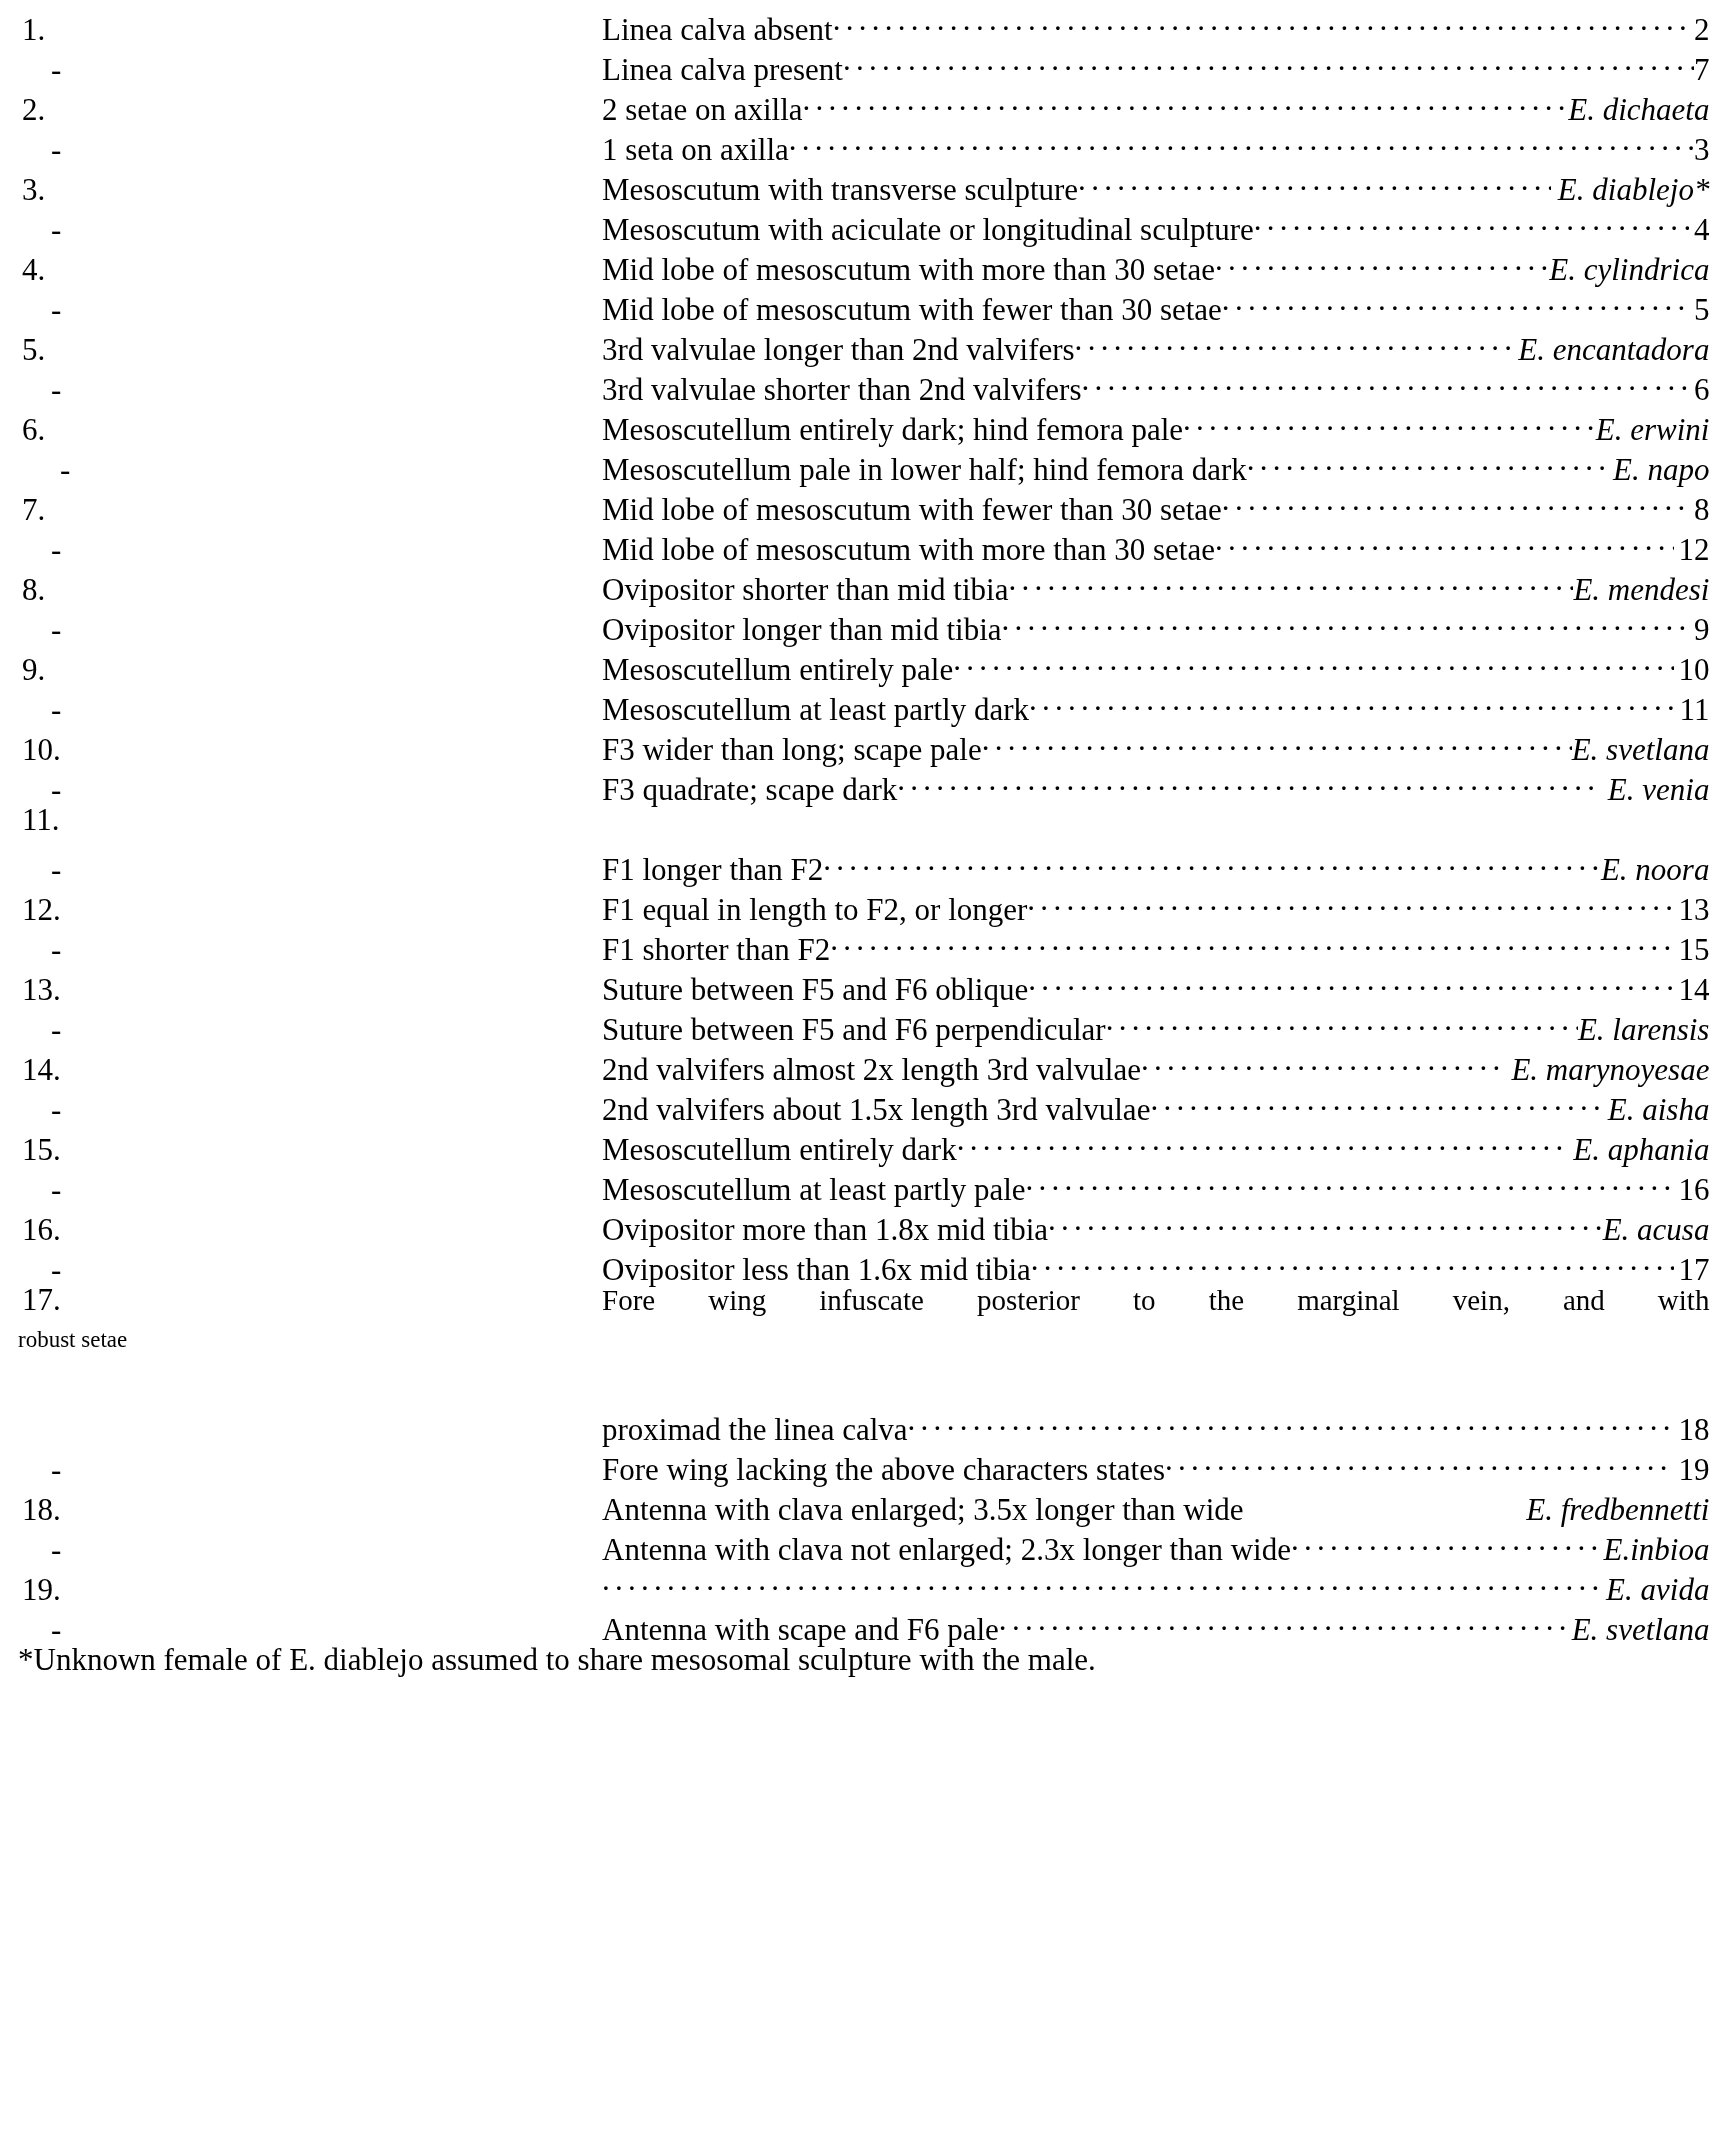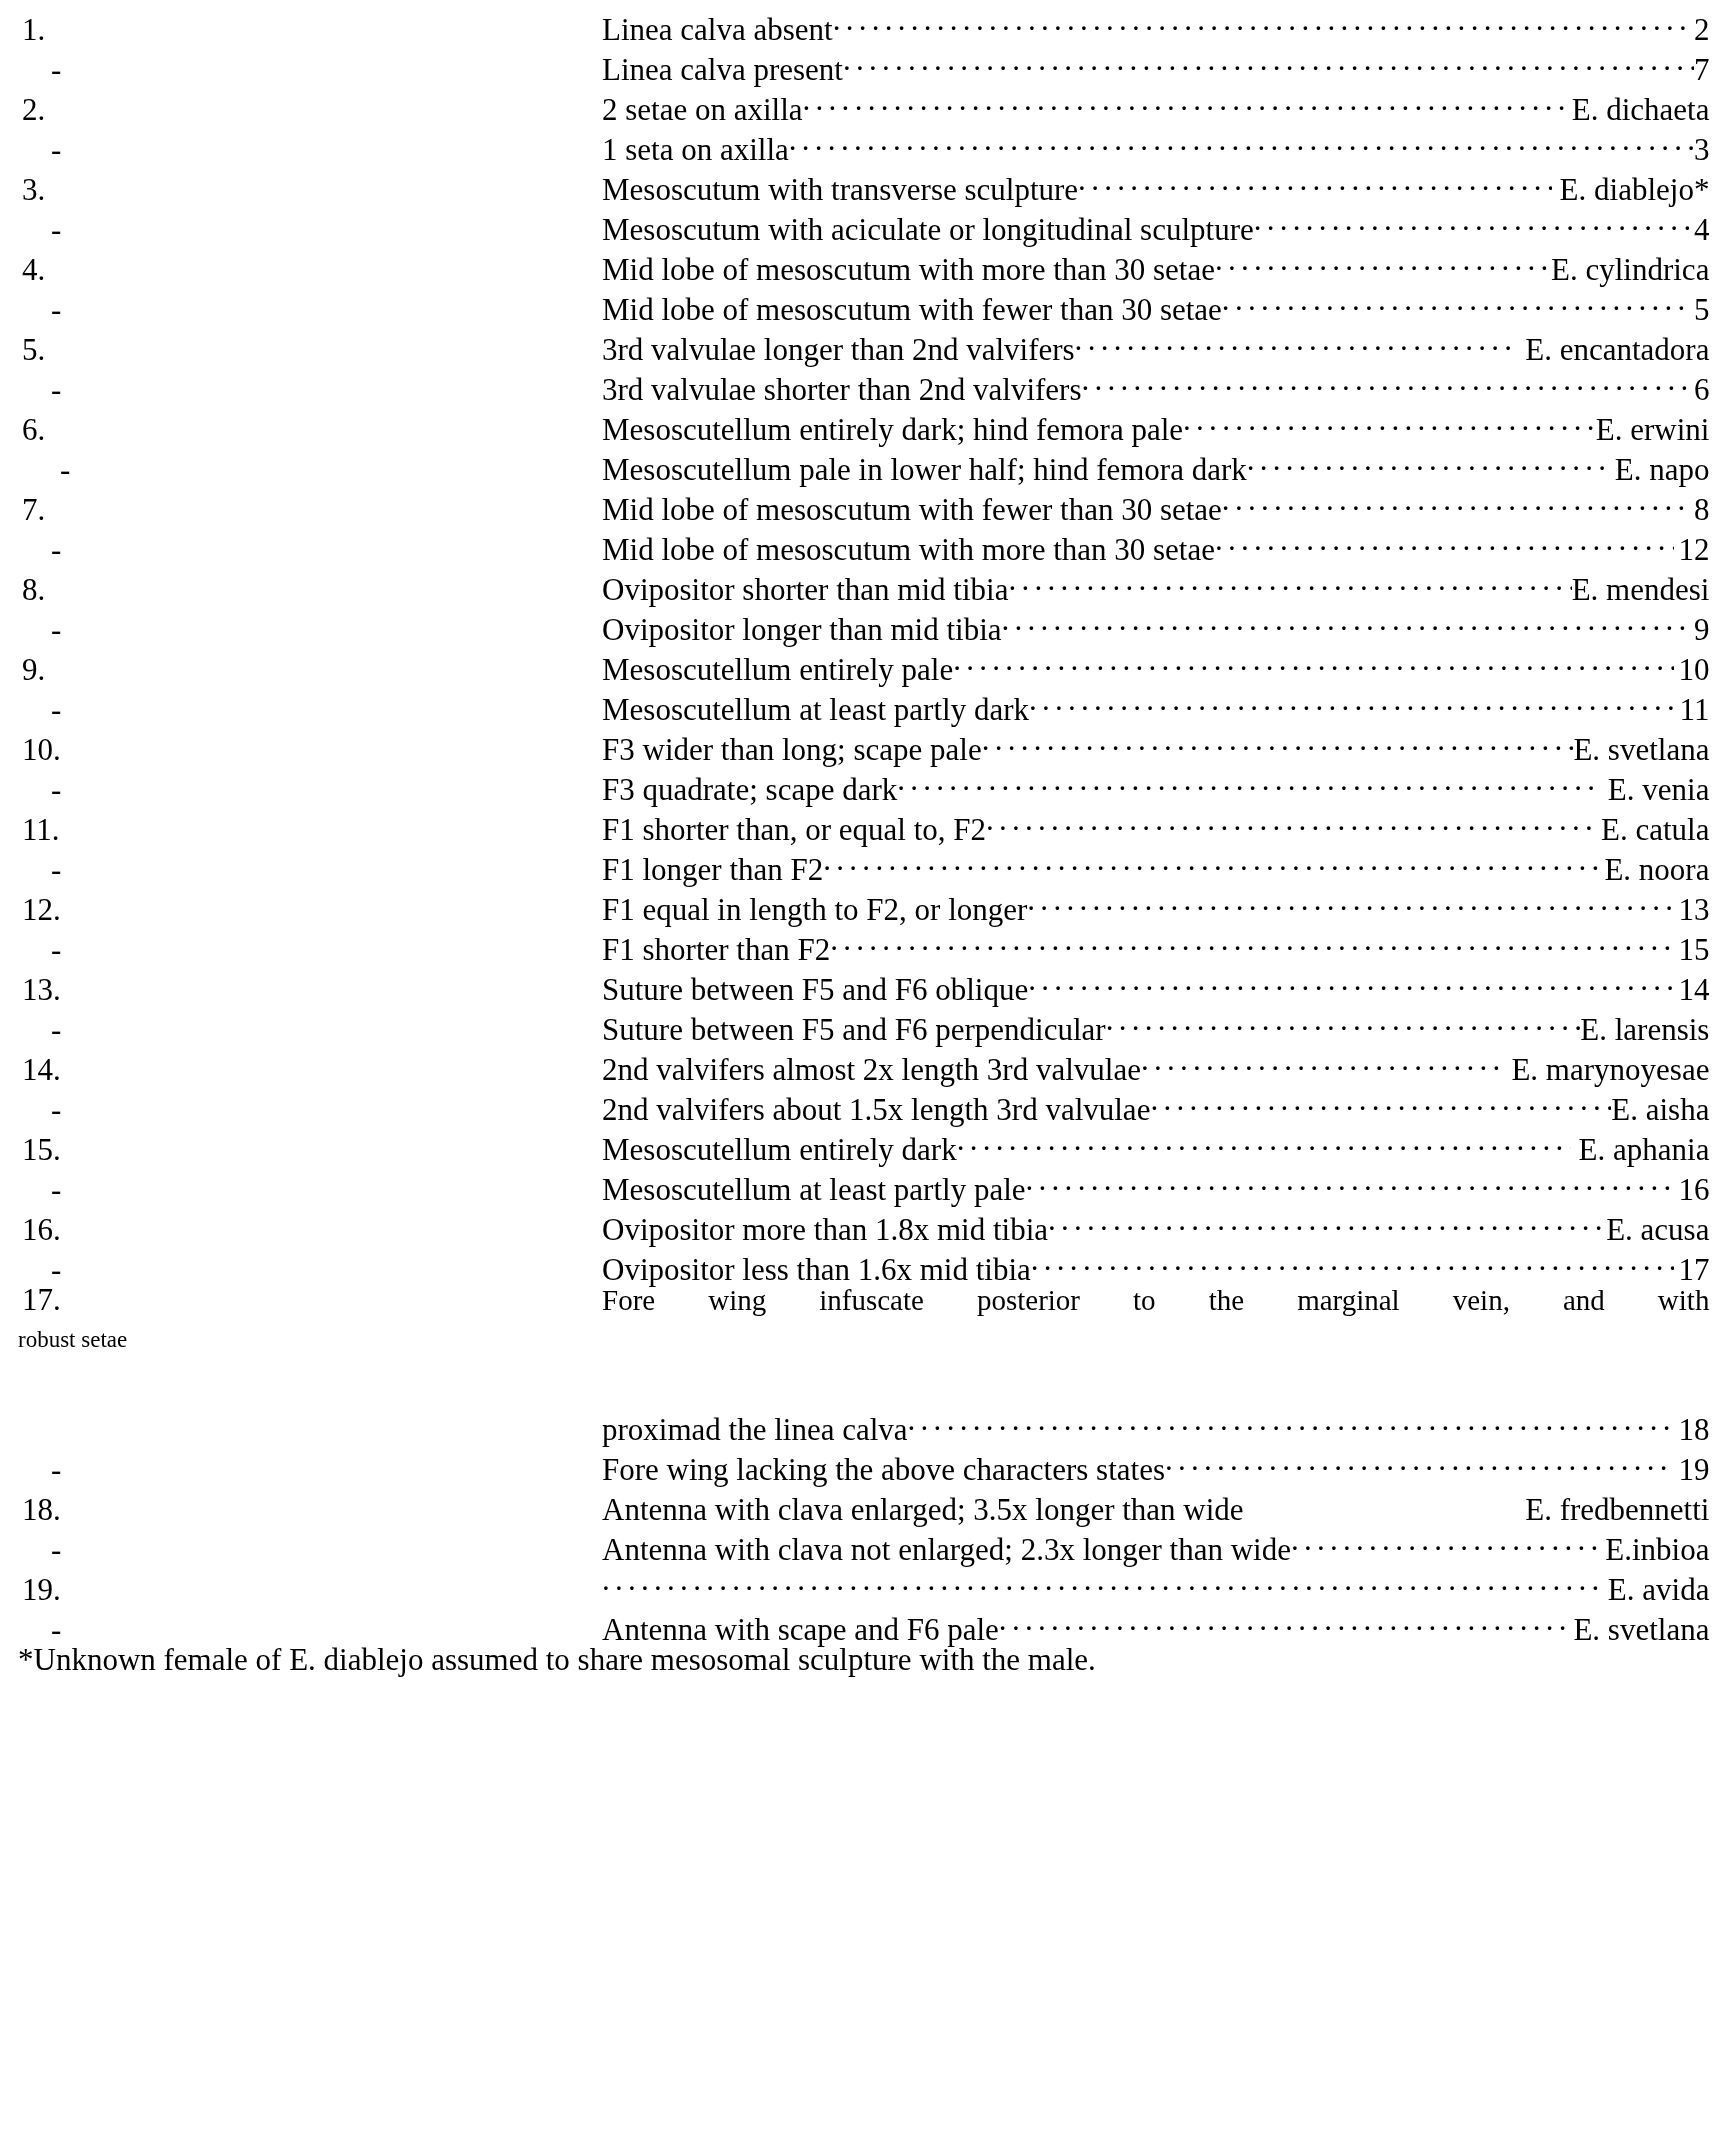--- a/index.html
+++ b/index.html
@@ -90,20 +90,21 @@
     white-space: nowrap;
     overflow: hidden;
   }
   .leader.no-dots::after { content: ""; }
 
   .target {
     flex: 0 0 auto;
     padding-left: 0;
   }
   .target.ital {
+    font-style: italic;
   }
   
   .gap-sm { padding-left: 4.5px; }
   .gap-md { padding-left: 7.3px; }
   .gap-none { padding-left: 0; }
 
   
   .key-line.justified .body-col {
     display: block;
   }
@@ -303,25 +304,20 @@
       <div class="key-line">
         <div class="lead is-dash">-</div>
         <div class="body-col">
           <span class="statement">F3 quadrate; scape dark</span>
           <span class="leader"></span>
           <span class="target ital gap-md">E. venia</span>
         </div>
       </div>
       <div class="key-line">
         <div class="lead">11.</div>
-        <div class="body-col">
-          <span class="statement">F1 shorter than, or equal to, F2</span>
-          <span class="leader"></span>
-          <span class="target ital gap-md">E. catula</span>
-        </div>
       </div>
       <div class="key-line">
         <div class="lead is-dash">-</div>
         <div class="body-col">
           <span class="statement">F1 longer than F2</span>
           <span class="leader"></span>
           <span class="target ital gap-none">E. noora</span>
         </div>
       </div>
       <div class="key-line">

